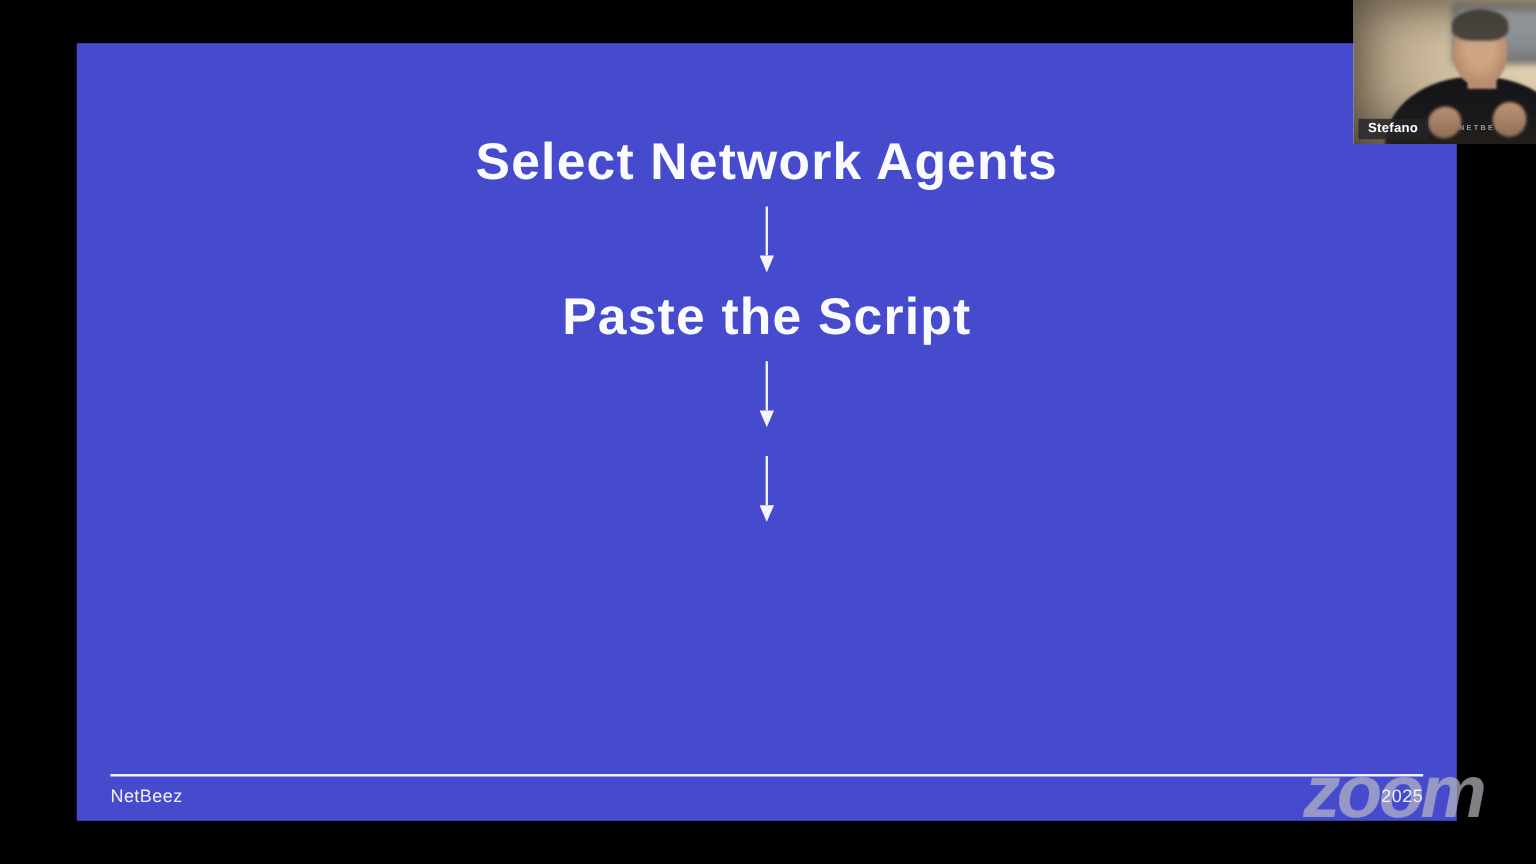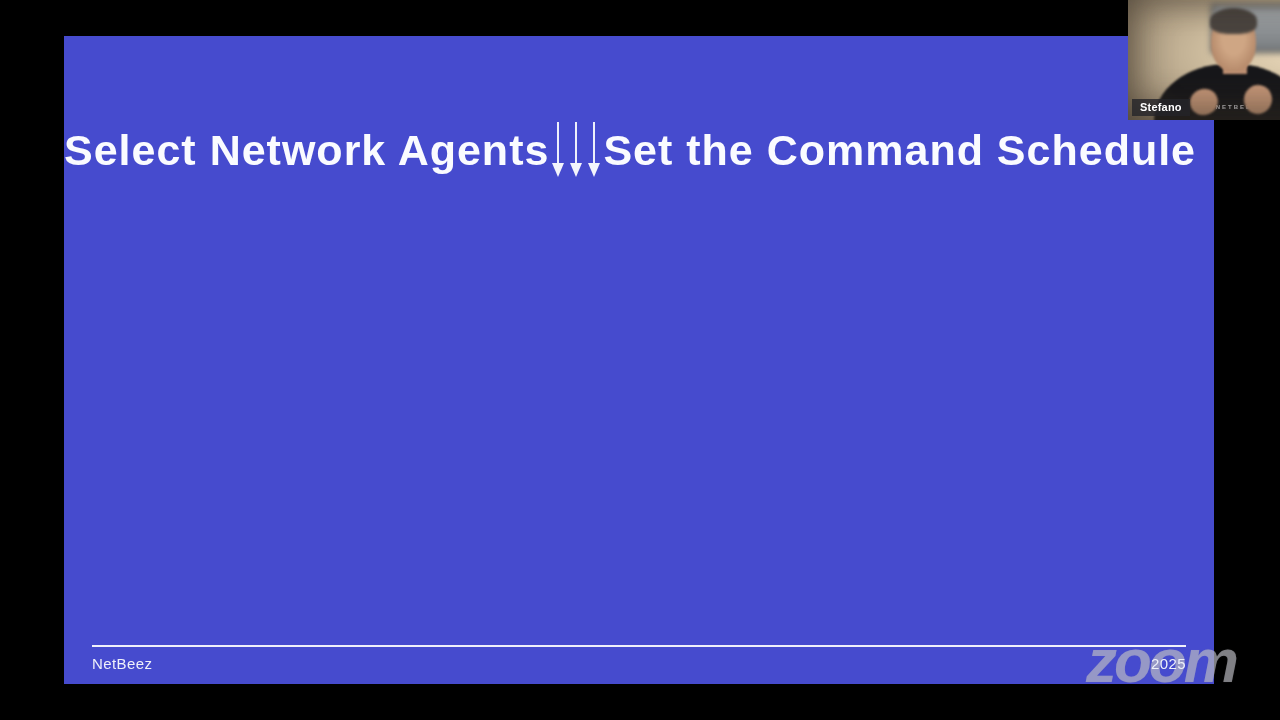--- a/index.html
+++ b/index.html
@@ -12,21 +12,21 @@
 
   
   .slide {
     position:absolute; left:64px; top:36px;
     width:1150px; height:648px;
     background:#464bce;
   }
   .flow {
     position:absolute; left:0; top:0; right:0;
     padding-top:74px;
-    display:flex; flex-direction:row; align-items:center;
+    display:flex; flex-direction:column; align-items:center;
   }
   .step-label {
     font-size:43px; font-weight:700; letter-spacing:1px;
     color:#fafbff; line-height:50px; white-space:nowrap;
     text-align:center;
   }
   .arrow-wrap {
     height:79px; display:flex; align-items:center; justify-content:center;
   }
 
@@ -124,37 +124,37 @@
   <div class="flow">
     <div class="step-label">Select Network Agents</div>
 
     <div class="arrow-wrap">
       <svg width="18" height="58" viewBox="0 0 18 58">
         <line x1="9" y1="1" x2="9" y2="42" stroke="#eef0fb" stroke-width="2"></line>
         <path d="M3 42 L15 42 L9 56 Z" fill="#f3f4fc"></path>
       </svg>
     </div>
 
+    <div class="step-label">Paste the Script</div>
 
     <div class="arrow-wrap">
       <svg width="18" height="58" viewBox="0 0 18 58">
         <line x1="9" y1="1" x2="9" y2="42" stroke="#eef0fb" stroke-width="2"></line>
         <path d="M3 42 L15 42 L9 56 Z" fill="#f3f4fc"></path>
       </svg>
     </div>
 
 
     <div class="arrow-wrap">
       <svg width="18" height="58" viewBox="0 0 18 58">
         <line x1="9" y1="1" x2="9" y2="42" stroke="#eef0fb" stroke-width="2"></line>
         <path d="M3 42 L15 42 L9 56 Z" fill="#f3f4fc"></path>
       </svg>
     </div>
 
-    <div class="step-label">Set the Command Schedule</div>
   </div>
 
   <div class="slide-footer">
     <div class="footer-rule"></div>
     <div class="footer-row">
       <span>NetBeez</span>
       <span>2025</span>
     </div>
   </div>
 </div>

